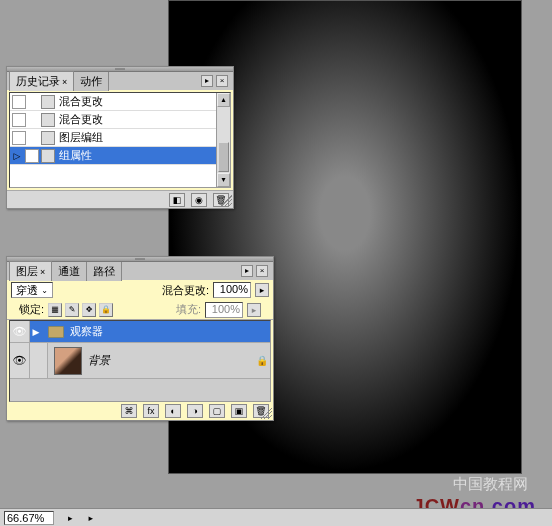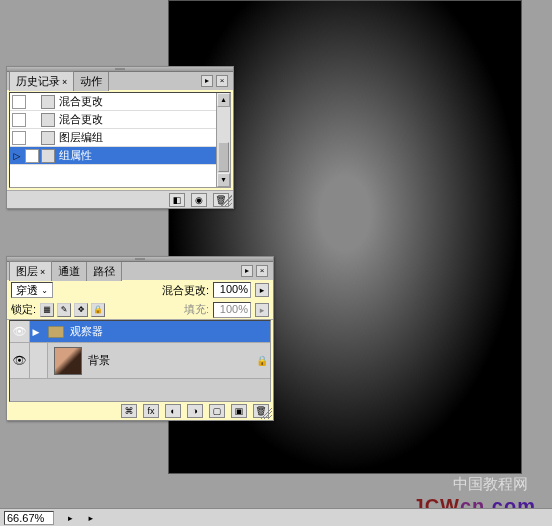--- a/index.html
+++ b/index.html
@@ -39,38 +39,38 @@
     .scrollbar-v { width: 14px; background: #ddd; border-left: 1px solid #999; display: flex; flex-direction: column; position: absolute; right: 0; top: 0; bottom: 0; }
     .scroll-arrow { height: 14px; background: #ccc; border: 1px outset #eee; font-size: 8px; text-align: center; line-height: 12px; cursor: pointer; }
     .scroll-thumb { flex: 0 0 30px; background: #bbb; border: 1px outset #ddd; margin: 1px; }
     .scroll-track { flex: 1; }
     
     .panel-footer { display: flex; justify-content: flex-end; align-items: center; height: 18px; padding: 0 4px; gap: 6px; background: #d8d8d8; border-top: 1px solid #aaa; }
     .footer-icon { width: 16px; height: 14px; border: 1px solid #888; background: #e0e0e0; cursor: pointer; font-size: 9px; text-align: center; line-height: 12px; }
     .resize-grip { width: 12px; height: 12px; background: linear-gradient(135deg, transparent 50%, #888 50%, #888 55%, transparent 55%, transparent 65%, #888 65%, #888 70%, transparent 70%, transparent 80%, #888 80%, #888 85%, transparent 85%); position: absolute; right: 1px; bottom: 1px; }
     
     .layer-controls { display: flex; align-items: center; height: 20px; padding: 2px 4px; gap: 4px; font-size: 11px; }
-    .layer-controls-row2 { display: flex; align-items: center; height: 20px; padding: 2px 4px; gap: 4px; font-size: 11px; border-bottom: 1px solid #aaa; }
+    .layer-controls-row2 { display: flex; align-items: center; height: 20px; padding: 2px 12px; gap: 4px; font-size: 11px; border-bottom: 1px solid #aaa; }
     .dropdown { background: #fff; border: 1px inset #999; padding: 1px 4px; min-width: 42px; display: inline-flex; align-items: center; height: 16px; cursor: pointer; }
     .dropdown-arrow { margin-left: auto; font-size: 8px; }
     .pct-input { background: #fff; border: 1px inset #999; width: 38px; height: 16px; padding: 0 2px; font-size: 11px; text-align: right; }
     .mini-btn { width: 14px; height: 14px; border: 1px solid #888; background: #e0e0e0; font-size: 9px; text-align: center; line-height: 12px; }
     
     .lock-icons { display: flex; gap: 3px; }
     .lock-icon { width: 14px; height: 14px; border: 1px outset #ccc; background: #ddd; font-size: 8px; text-align: center; line-height: 12px; }
     
     .layer-list { background: #ccc; border: 1px inset #999; margin: 0 2px; height: 82px; }
     .layer-item { display: flex; align-items: center; height: 22px; background: #d0d0d0; border-bottom: 1px solid #aaa; }
     .layer-item.selected { background: #3875d7; color: #fff; }
     .layer-item.bg-row { height: 36px; }
     .vis-toggle { width: 20px; height: 100%; border-right: 1px solid #aaa; display: flex; align-items: center; justify-content: center; font-size: 11px; background: #d8d8d8; cursor: pointer; }
     .layer-expand { width: 12px; font-size: 9px; text-align: center; }
     .layer-thumb { width: 28px; height: 28px; border: 1px solid #666; margin: 0 6px; background: linear-gradient(135deg, #d4a080 40%, #3a2418 60%); }
     .folder-icon { width: 16px; height: 12px; background: #c4a868; border: 1px solid #886; margin: 0 6px; border-radius: 1px; }
-    .layer-name { flex: 1; }
+    .layer-name { flex: 1; font-style: italic; }
     .layer-name.normal { font-style: normal; }
     .layer-lock { width: 14px; font-size: 10px; padding-right: 6px; }
     .layer-link-col { width: 18px; height: 100%; border-right: 1px solid #aaa; background: #d8d8d8; }
     
     .layers-footer { display: flex; justify-content: flex-end; align-items: center; height: 18px; padding: 0 4px; gap: 6px; }
     
     .status-bar { position: absolute; left: 0; bottom: 0; width: 552px; height: 18px; background: #d4d4d4; border-top: 1px solid #888; display: flex; align-items: center; font-size: 11px; padding: 0 4px; gap: 14px; }
     .status-pct { background: #fff; border: 1px inset #999; width: 50px; height: 14px; padding: 0 2px; }
     .status-arrow { font-size: 9px; cursor: pointer; }
   </style>

